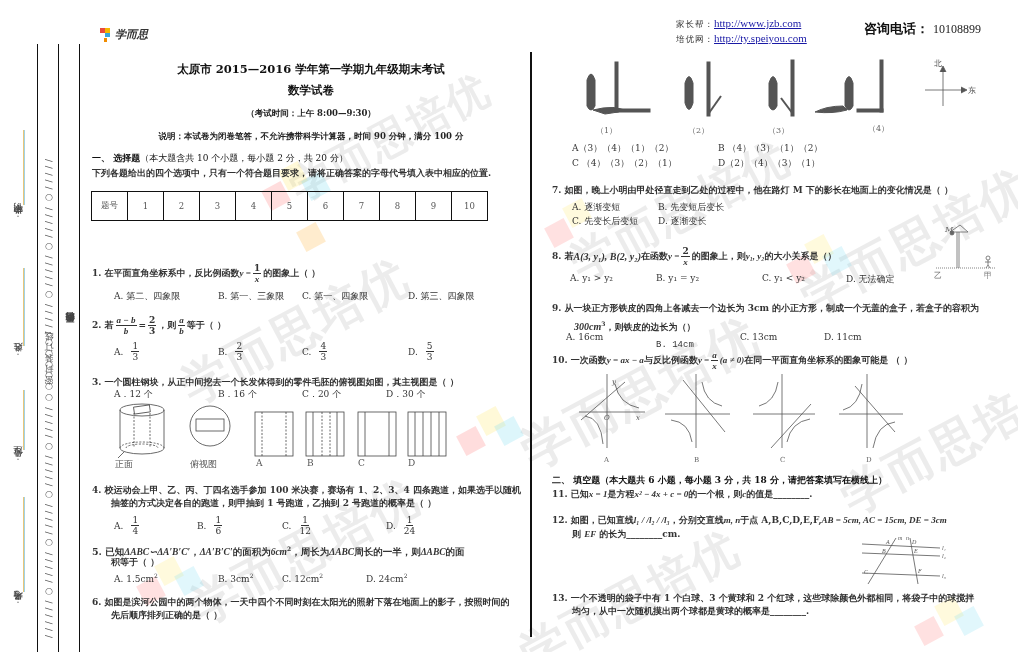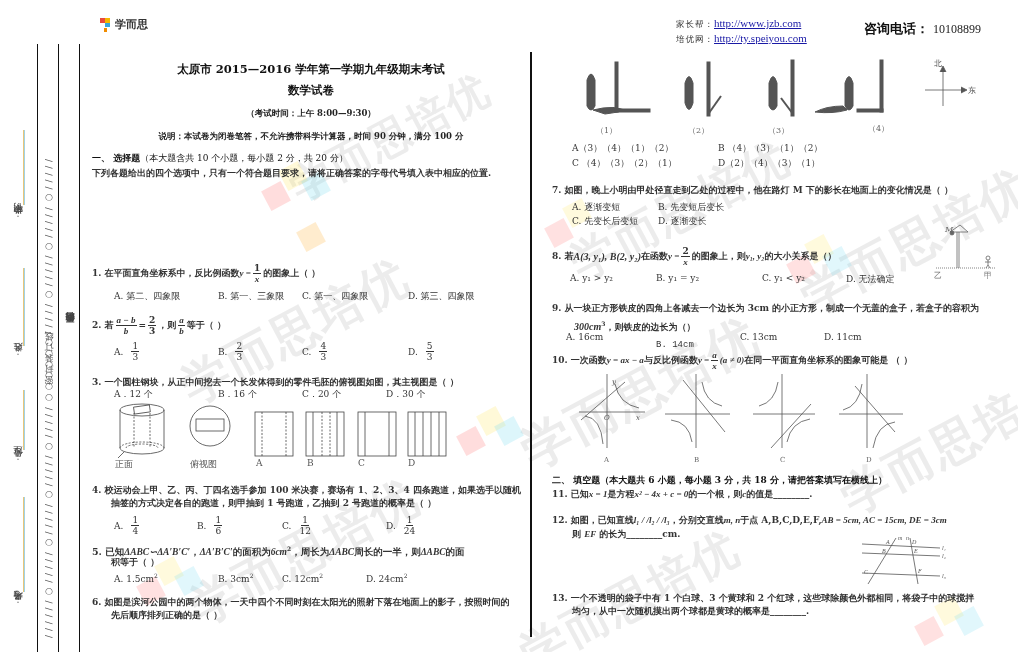--- a/index.html
+++ b/index.html
@@ -11,21 +11,21 @@
   .vline { position:absolute; top:44px; width:1.4px; background:#111; height:608px; }
   .vtext { position:absolute; writing-mode:vertical-rl; transform:rotate(180deg); font-size:9.5px; color:#444; white-space:nowrap; }
   .fillline { position:absolute; left:23px; width:1.5px; background:linear-gradient(90deg,#e9c57a 50%,#9fd3e6 50%); }
   .seal { position:absolute; left:43px; top:148px; height:490px; writing-mode:vertical-rl; transform:rotate(180deg); font-size:9px; color:#555; letter-spacing:0.5px; white-space:nowrap; }
 
   
   .wm { position:absolute; font-family:"DejaVu Sans",sans-serif; font-weight:bold; color:rgba(170,170,170,0.22); transform:rotate(-28deg); white-space:nowrap; pointer-events:none; letter-spacing:2px; }
   .blk { position:absolute; width:22px; height:22px; transform:rotate(-28deg); pointer-events:none; }
 
   
-  .logo { position:absolute; left:100px; top:17px; display:flex; align-items:center; gap:3px; }
+  .logo { position:absolute; left:100px; top:27px; display:flex; align-items:center; gap:3px;font-style:italic; }
   .logo .mark { position:relative; width:12px; height:14px; }
   .logo .mark i { position:absolute; display:block; }
   .logo .txt { font-family:"DejaVu Sans",sans-serif; font-weight:bold; font-size:11px; color:#333; }
   .links { position:absolute; left:676px; top:16px; font-size:10px; line-height:14px; }
   .links .lbl { color:#333; font-size:8.5px; letter-spacing:1px; }
   .links a { color:#1a1aa6; text-decoration:underline; font-family:"Liberation Serif",serif; font-size:11px; }
   .phone { position:absolute; left:864px; top:20px; font-size:13px;text-align:center; }
   .phone b { font-family:"DejaVu Sans",sans-serif; font-size:13px; color:#111; }
   .phone span { font-family:"Liberation Serif",serif; font-size:12px; margin-left:4px; }
 
@@ -124,20 +124,33 @@
 <div class="time">（考试时间：上午 8:00—9:30）</div>
 <div class="note">说明：本试卷为闭卷笔答，不允许携带科学计算器，时间 90 分钟，满分 100 分</div>
 
 <div class="abs sec" style="left:92px;top:152px;">
   <span>一、 选择题</span><span class="norm">（本大题含共 10 个小题，每小题 2 分，共 20 分）</span>
 </div>
 <div class="abs t" style="left:92px;top:167px;">下列各题给出的四个选项中，只有一个符合题目要求，请将正确答案的字母代号填入表中相应的位置.</div>
 
 <table class="ans">
   <tbody>
+      <tr>
+    <td class="h">题号</td>
+    <td>1</td>
+    <td>2</td>
+    <td>3</td>
+    <td>4</td>
+    <td>5</td>
+    <td>6</td>
+    <td>7</td>
+    <td>8</td>
+    <td>9</td>
+    <td>10</td>
+  </tr>
 </tbody>
   </table>
 
 <div class="abs t" style="left:92px;top:263px;display:flex;align-items:center;">
   <span>1.  在平面直角坐标系中，反比例函数</span>
   <i class="m">y =</i>
   <span class="frac">
       <span class="n">1</span>
       <i class="m">x</i>
     </span>

